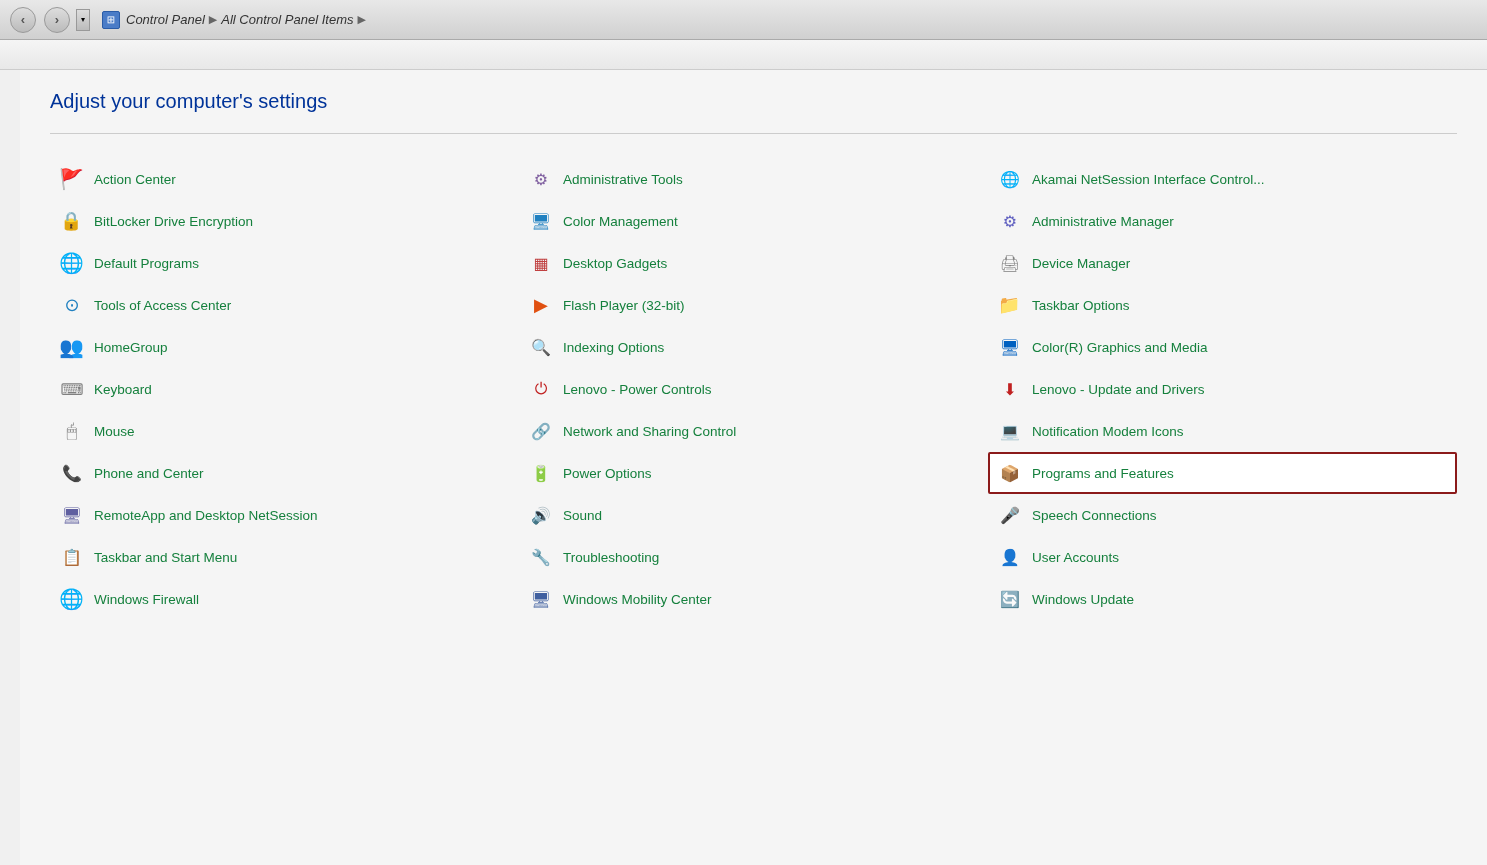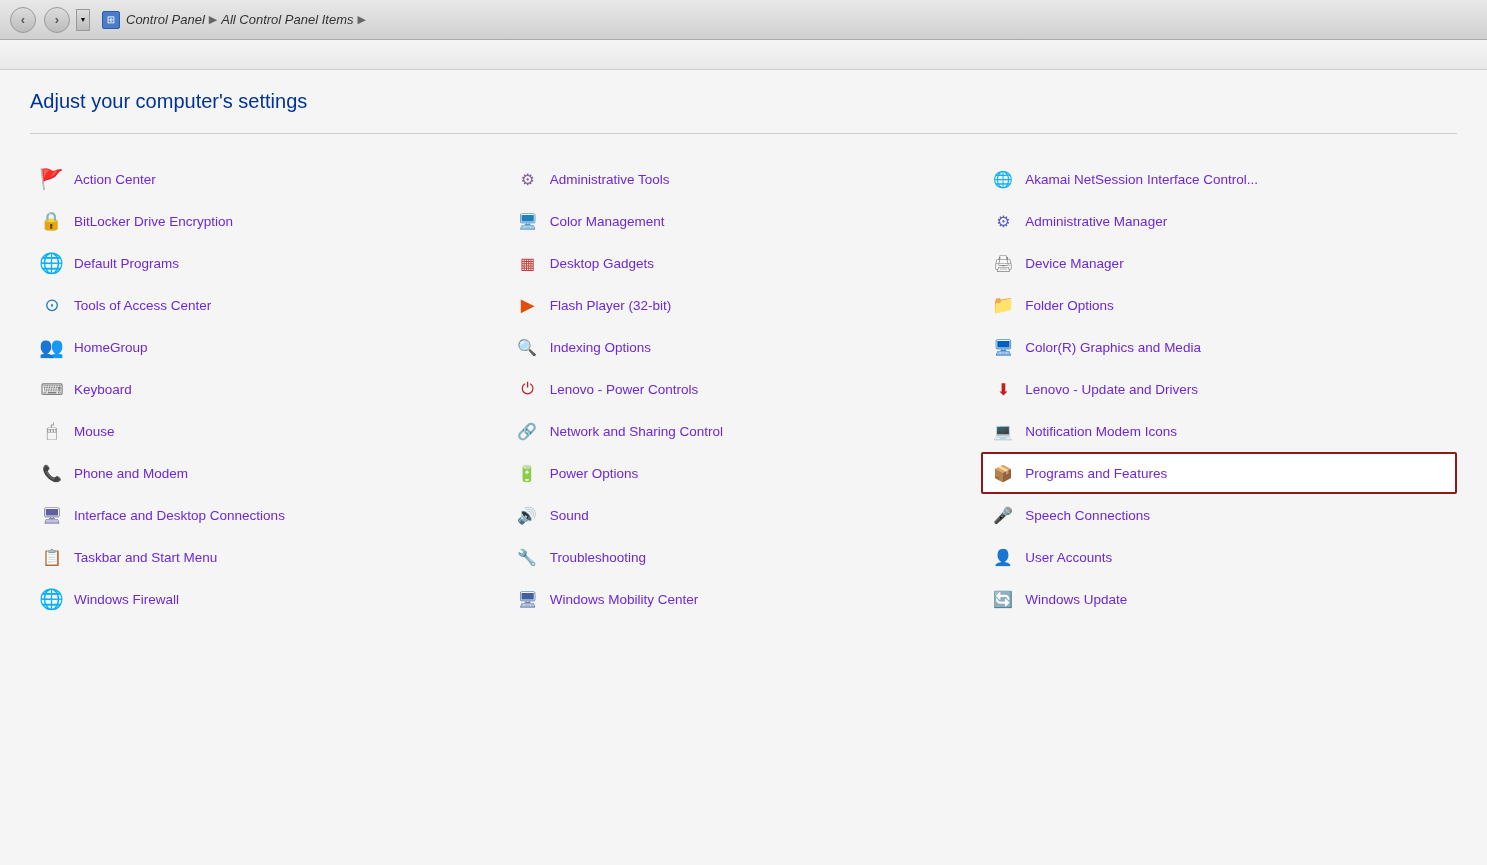--- a/index.html
+++ b/index.html
@@ -79,20 +79,21 @@
       align-items: center;
       padding: 0 8px;
     }
 
     
     .main-content {
       background: #f5f5f5;
       padding: 20px 30px;
       height: calc(865px - 70px);
       overflow-y: auto;
+      margin-left: 20px;
     }
 
     .page-title {
       font-size: 20px;
       color: #003399;
       font-weight: normal;
       margin-bottom: 20px;
     }
 
     .divider {
@@ -134,21 +135,21 @@
       height: 24px;
       flex-shrink: 0;
       display: flex;
       align-items: center;
       justify-content: center;
       font-size: 18px;
     }
 
     .item-label {
       font-size: 13.5px;
-      color: #6d28d9;
+      color: #15803d;
       text-decoration: none;
     }
 
     
     .icon-action-center { color: #c8a200; font-size: 20px; }
     .icon-bitlocker { color: #d4a020; font-size: 18px; }
     .icon-default-programs { color: #4CAF50; font-size: 20px; }
     .icon-ease { color: #2080c0; font-size: 18px; }
     .icon-homegroup { color: #4080c0; font-size: 20px; }
     .icon-keyboard { color: #808080; font-size: 16px; }
@@ -233,25 +234,25 @@
         <div class="control-item">
           <span class="item-icon icon-keyboard">⌨</span>
           <span class="item-label">Keyboard</span>
         </div>
         <div class="control-item">
           <span class="item-icon icon-mouse">🖱</span>
           <span class="item-label">Mouse</span>
         </div>
         <div class="control-item">
           <span class="item-icon icon-phone">📞</span>
-          <span class="item-label">Phone and Modem</span>
+          <span class="item-label">Phone and Center</span>
         </div>
         <div class="control-item">
           <span class="item-icon icon-remoteapp">🖥</span>
-          <span class="item-label">Interface and Desktop Connections</span>
+          <span class="item-label">RemoteApp and Desktop NetSession</span>
         </div>
         <div class="control-item">
           <span class="item-icon icon-taskbar">📋</span>
           <span class="item-label">Taskbar and Start Menu</span>
         </div>
         <div class="control-item">
           <span class="item-icon icon-windows-firewall">🌐</span>
           <span class="item-label">Windows Firewall</span>
         </div>
       </div>
@@ -309,21 +310,21 @@
         <div class="control-item">
           <span class="item-icon icon-config">⚙</span>
           <span class="item-label">Administrative Manager</span>
         </div>
         <div class="control-item">
           <span class="item-icon icon-device">🖨</span>
           <span class="item-label">Device Manager</span>
         </div>
         <div class="control-item">
           <span class="item-icon icon-folder">📁</span>
-          <span class="item-label">Folder Options</span>
+          <span class="item-label">Taskbar Options</span>
         </div>
         <div class="control-item">
           <span class="item-icon icon-intel">🖥</span>
           <span class="item-label">Color(R) Graphics and Media</span>
         </div>
         <div class="control-item">
           <span class="item-icon icon-lenovo-update">⬇</span>
           <span class="item-label">Lenovo - Update and Drivers</span>
         </div>
         <div class="control-item">

